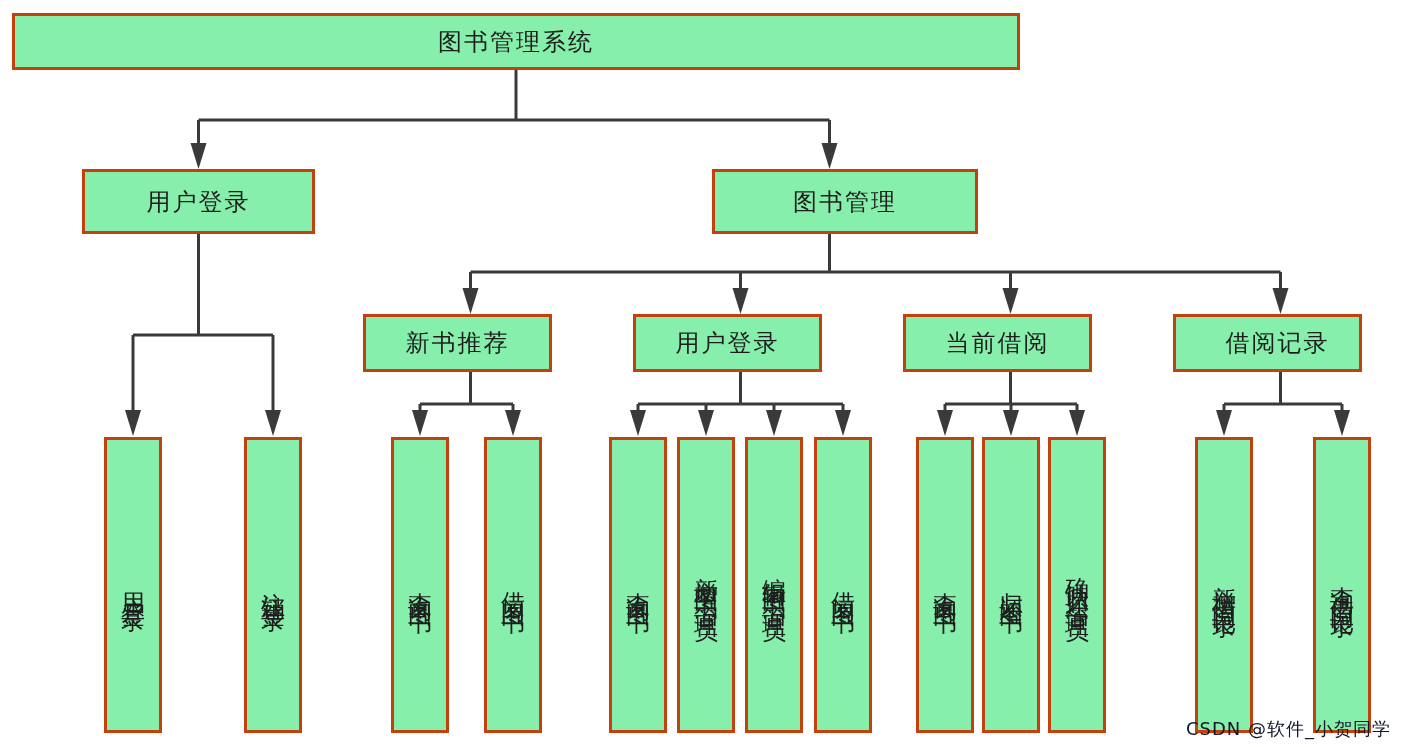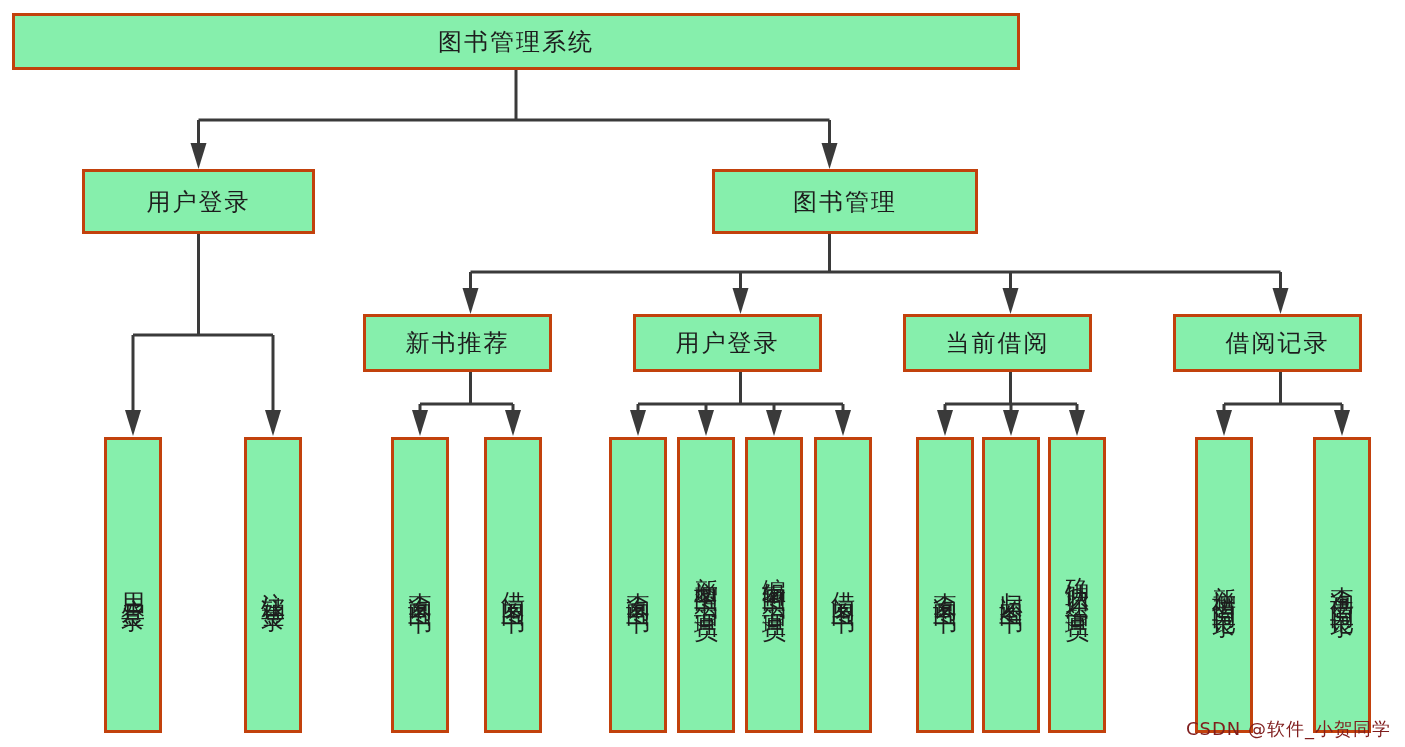--- a/index.html
+++ b/index.html
@@ -71,21 +71,21 @@
   .lf-10 { left: 982px; }
   .lf-11 { left: 1048px; }
   .lf-12 { left: 1195px; }
   .lf-13 { left: 1313px; }
   .watermark {
     position: absolute;
     left: 1186px;
     top: 717px;
     font-size: 18px;
     letter-spacing: 1px;
-    color: #7f1d1d;
+    color: #0f172a;
     white-space: nowrap;
     z-index: 5;
   }
 </style>
 </head>
 <body>
 
 <div class="canvas">
 
   <svg class="connectors" viewBox="0 0 1405 747" xmlns="http://www.w3.org/2000/svg">

